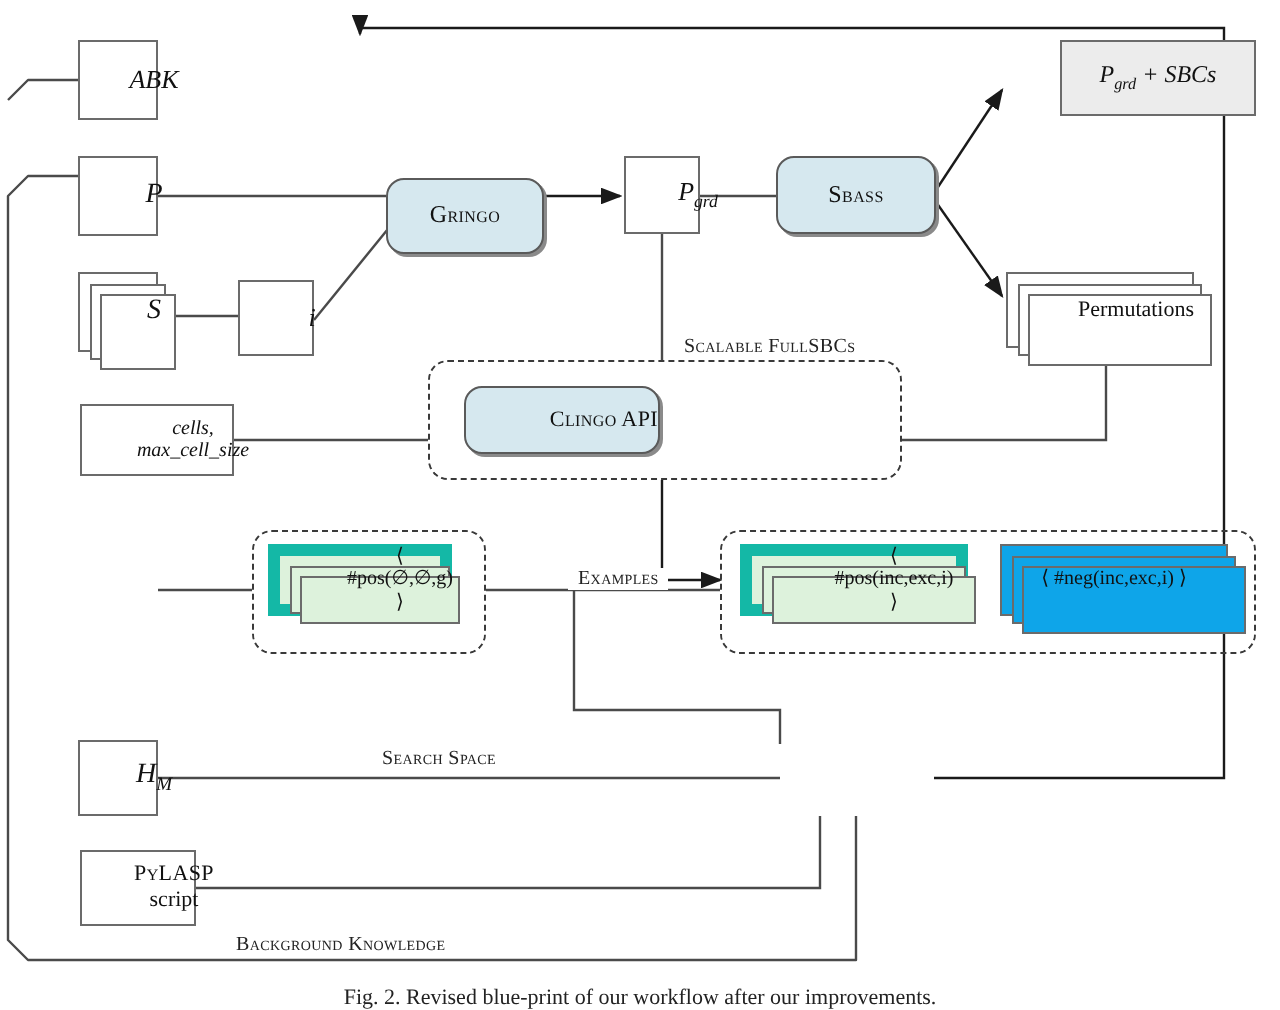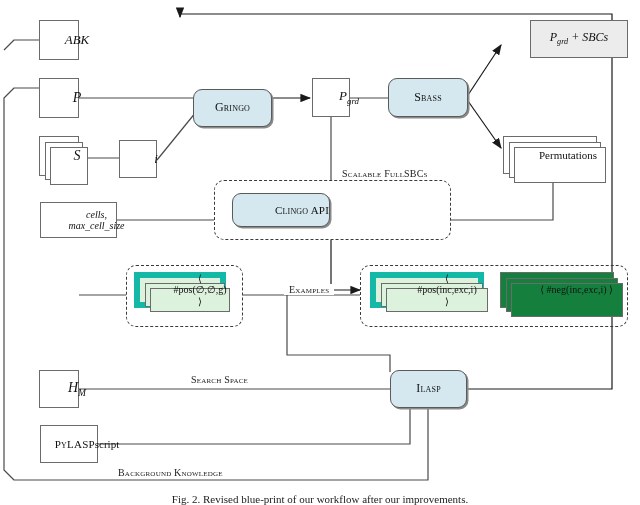--- a/index.html
+++ b/index.html
@@ -7,21 +7,21 @@
   #stage{position:relative;width:640px;height:505px;overflow:hidden;background:#fff;}
   svg#wires{position:absolute;left:0;top:0;width:640px;height:505px;}
 
   .node{position:absolute;box-sizing:border-box;display:flex;align-items:center;
         justify-content:center;text-align:center;line-height:1.15;}
   .plain{background:#ffffff;border:1px solid #6b6b6b;color:#111;padding-left:36px;}
   .gray{background:#ececec;border:1px solid #6b6b6b;color:#111;}
   .proc{background:#d6e8ef;border:1px solid #5a5a5a;border-radius:9px;color:#111;
         box-shadow:1.5px 1.5px 0 #8a8a8a;}
   .posx{background:#ddf2dc;border:6px solid #14b8a6;color:#111;padding-left:40px;}
-  .negx{background:#15803d;border:1px solid #6b6b6b;color:#111;justify-content:flex-end;}
+  .negx{background:#0ea5e9;border:1px solid #6b6b6b;color:#111;}
 
   .it{font-style:italic;}
   .sc{font-variant:small-caps;letter-spacing:.2px;}
   .mathsub{font-style:italic;}
   .mathsub sub{font-style:italic;font-size:.68em;}
 
   
   .stack::before,.stack::after{content:"";position:absolute;box-sizing:border-box;
       border:1px solid #6b6b6b;z-index:-1;}
   .stack::before{left:5px;top:5px;right:-5px;bottom:-5px;background:inherit;}
@@ -105,21 +105,21 @@
   <div class="node plain" style="left:40px;top:202px;width:77px;height:36px;font-size:10px;flex-direction:column;">
     <span class="it">cells,</span>
     <span class="it">max_cell_size</span>
   </div>
 
 
   <div class="node plain" style="left:39px;top:370px;width:40px;height:38px;font-size:14px;">
     <span class="mathsub"><span>H</span><sub>M</sub></span>
   </div>
 
-  <div class="node plain" style="left:40px;top:425px;width:58px;height:38px;font-size:11px;">
+  <div class="node plain" style="left:40px;top:425px;width:58px;height:38px;font-size:11px;flex-direction:column;">
     <span class="sc">PyLASP</span>
     <span>script</span>
   </div>
 
   <div class="node proc" style="left:193px;top:79px;width:79px;height:38px;font-size:12px;margin-top:10px;">
     <span class="sc">Gringo</span>
   </div>
 
   <div class="node plain" style="left:312px;top:78px;width:38px;height:39px;font-size:13px;">
     <span class="mathsub"><span>P</span><sub>grd</sub></span>
@@ -151,22 +151,19 @@
   </div>
 
   <div class="dashgrp" style="left:360px;top:265px;width:268px;height:62px;"></div>
   <div class="node posx stack" style="left:370px;top:272px;width:114px;height:36px;font-size:10px;">
     <span>⟨ #pos(inc,exc,i) ⟩</span>
   </div>
   <div class="node negx stack" style="left:500px;top:272px;width:114px;height:36px;font-size:10px;">
     <span>⟨ #neg(inc,exc,i) ⟩</span>
   </div>
 
-  <div class="node proc" style="left:390px;top:370px;width:77px;height:38px;font-size:12px;">
-    <span class="sc">Ilasp</span>
-  </div>
 
   <div class="wirelabel sc" style="left:256px;top:284px;font-size:10px;margin-left:28px;">Examples</div>
   <div class="wirelabel sc" style="left:186px;top:374px;font-size:10px;">Search Space</div>
   <div class="wirelabel sc" style="left:113px;top:467px;font-size:10px;">Background Knowledge</div>
 
   <div class="caption">Fig. 2. Revised blue-print of our workflow after our improvements.</div>
 </div>
 
 </body></html>

